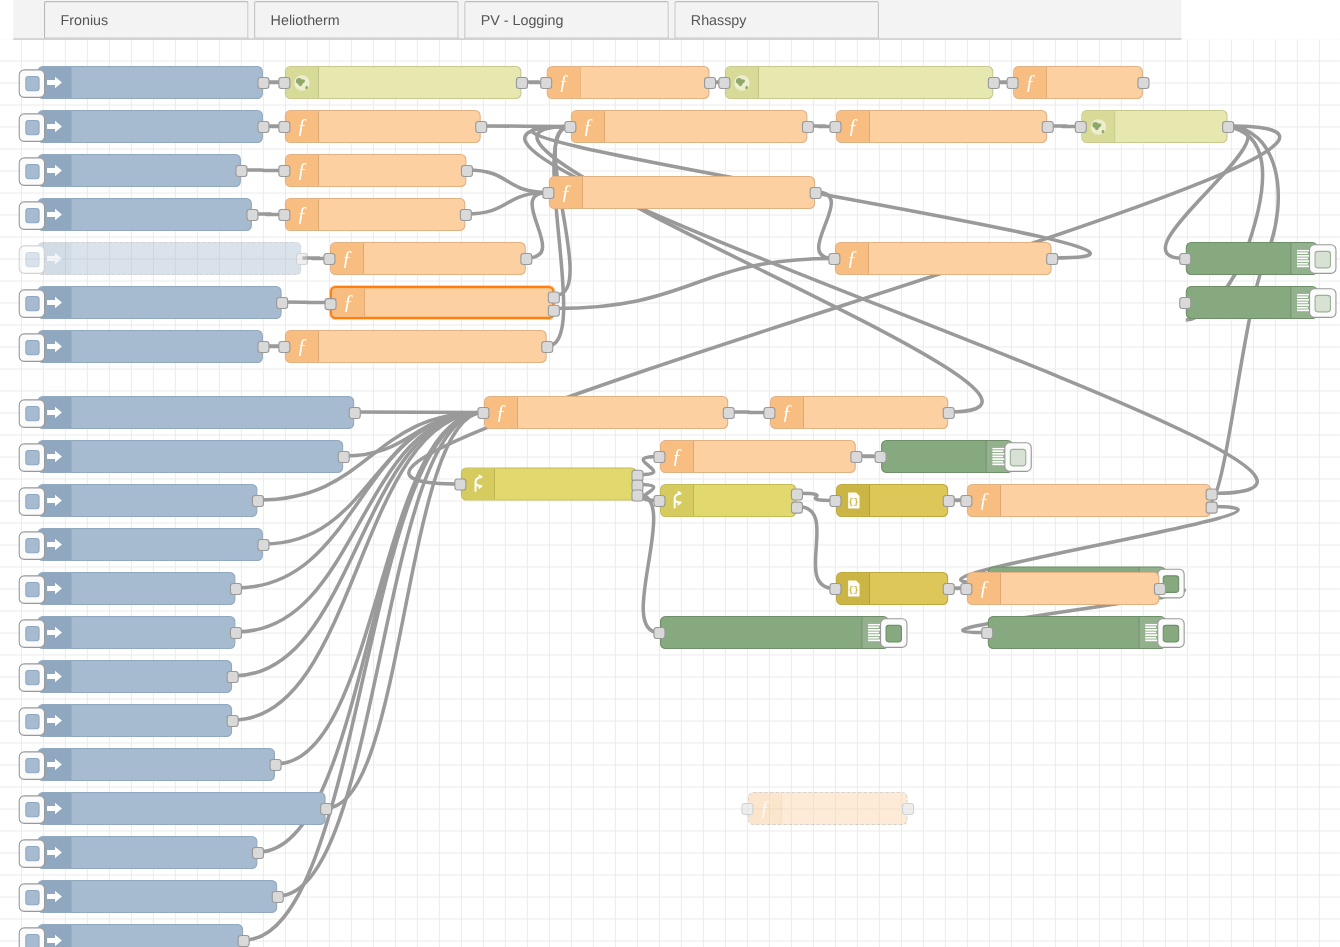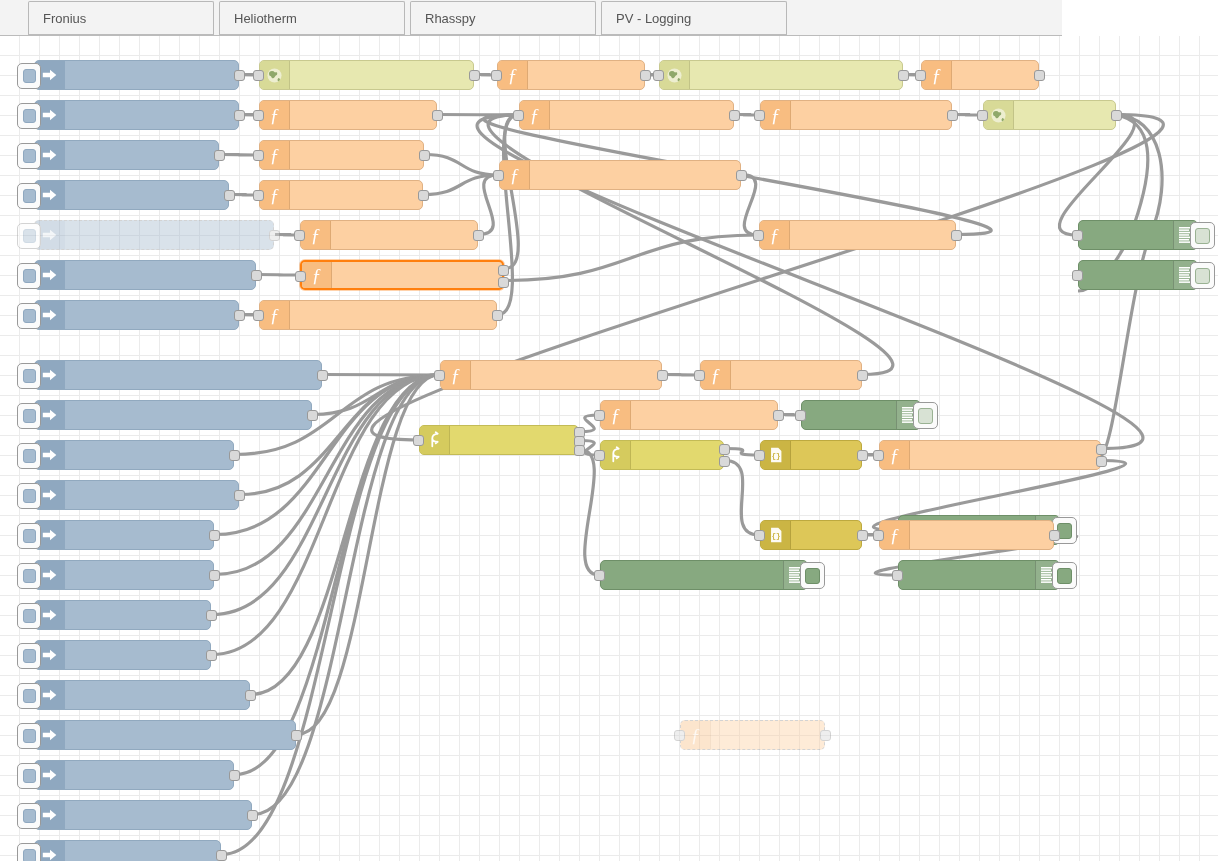--- a/index.html
+++ b/index.html
@@ -7,21 +7,21 @@
   html, body {
     margin: 0; padding: 0;
     width: 1218px; height: 861px;
     overflow: hidden;
     background: #fff;
     font-family: "Liberation Sans", sans-serif;
   }
 
   
   #tabbar {
-    position: absolute; top: 0; left: 0;
+    position: absolute; top: 0; left: 12px;
     width: 1062px; height: 36px;
     background: #f3f3f3;
     border-bottom: 1px solid #bbb;
     display: flex;
     align-items: flex-end;
     padding-left: 28px;
     z-index: 40;
   }
   .tab {
     height: 34px;
@@ -184,24 +184,24 @@
 <body>
 
 <div id="tabbar">
     <div class="tab">
       <span>Fronius</span>
     </div>
     <div class="tab">
       <span>Heliotherm</span>
     </div>
     <div class="tab">
-      <span>Rhasspy</span>
+      <span>PV - Logging</span>
     </div>
     <div class="tab">
-      <span>PV - Logging</span>
+      <span>Rhasspy</span>
     </div>
   </div>
 
 <div id="canvas">
   <svg id="wires" viewBox="0 0 1218 825" preserveAspectRatio="none">
       <path class="wire" d="M 240 38.5 C 280 38.5, 218 39, 258 39"></path>
       <path class="wire" d="M 475 38.5 C 515 38.5, 456 39, 496 39"></path>
       <path class="wire" d="M 646 38.5 C 686 38.5, 618 39, 658 39"></path>
       <path class="wire" d="M 904 38.5 C 944 38.5, 880 39, 920 39"></path>
       <path class="wire" d="M 240 78.5 C 280 78.5, 218 79, 258 79"></path>

